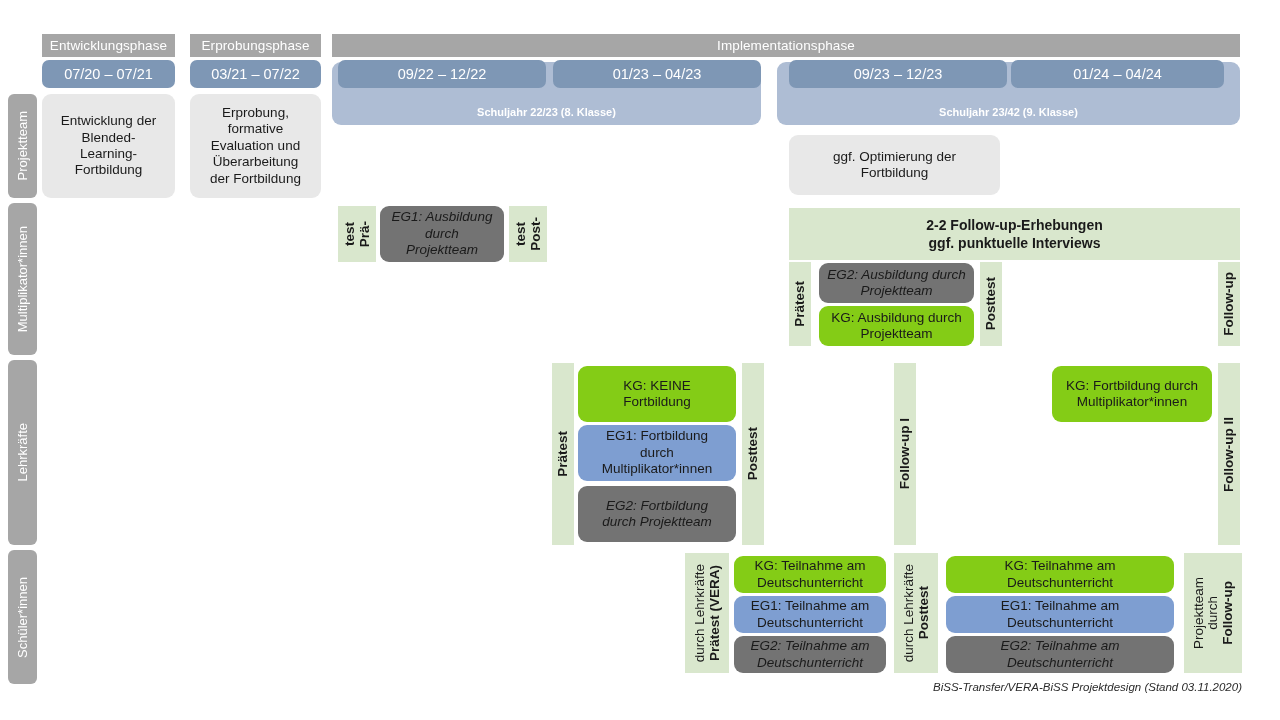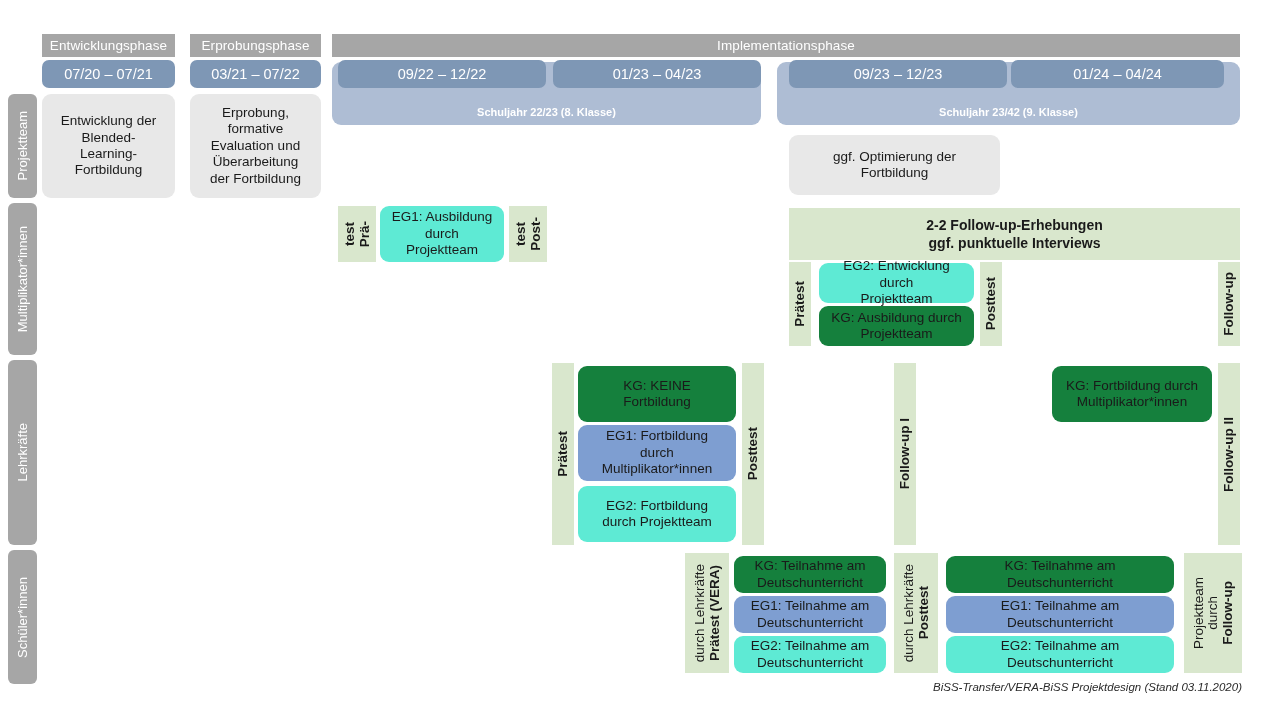--- a/index.html
+++ b/index.html
@@ -72,22 +72,22 @@
   .box {
     border-radius: 9px;
     display: flex; align-items: center; justify-content: center;
     text-align: center;
     font-size: 13.5px;
     line-height: 1.22;
     padding: 2px 6px;
     white-space: pre-line;
   }
   .box.gray       { background: #e8e8e8; }
-  .box.gray-dark  { background: #15803d; text-align: center; }
-  .box.blue-light { background: #5eead4; }
+  .box.gray-dark  { background: #84cc16; text-align: center; }
+  .box.blue-light { background: #737373; font-style: italic; }
   .box.blue-dark  { background: #7e9ed1; }
 
   
   .green {
     background: #d9e7cd;
     display: flex; align-items: center; justify-content: center;
     color: #1a1a1a;
   }
   .green.band {
     font-size: 14px; font-weight: bold; text-align: center;
@@ -210,21 +210,21 @@
     </div>
   </div>
 
   <div class="abs green band" style="left:789px; top:208px; width:451px; height:52px;">2-2 Follow-up-Erhebungen
 ggf. punktuelle Interviews</div>
 
   <div class="abs green" style="left:789px; top:262px; width:22px; height:84px;">
     <div class="vtext">Prätest</div>
   </div>
 
-  <div class="abs box blue-light" style="left:819px; top:263px; width:155px; height:40px;">EG2: Entwicklung durch
+  <div class="abs box blue-light" style="left:819px; top:263px; width:155px; height:40px;">EG2: Ausbildung durch
 Projektteam</div>
   <div class="abs box gray-dark" style="left:819px; top:306px; width:155px; height:40px;">KG: Ausbildung durch
 Projektteam</div>
 
   <div class="abs green" style="left:980px; top:262px; width:22px; height:84px;">
     <div class="vtext">Posttest</div>
   </div>
 
   <div class="abs green" style="left:1218px; top:262px; width:22px; height:84px;">
     <div class="vtext">Follow-up</div>

